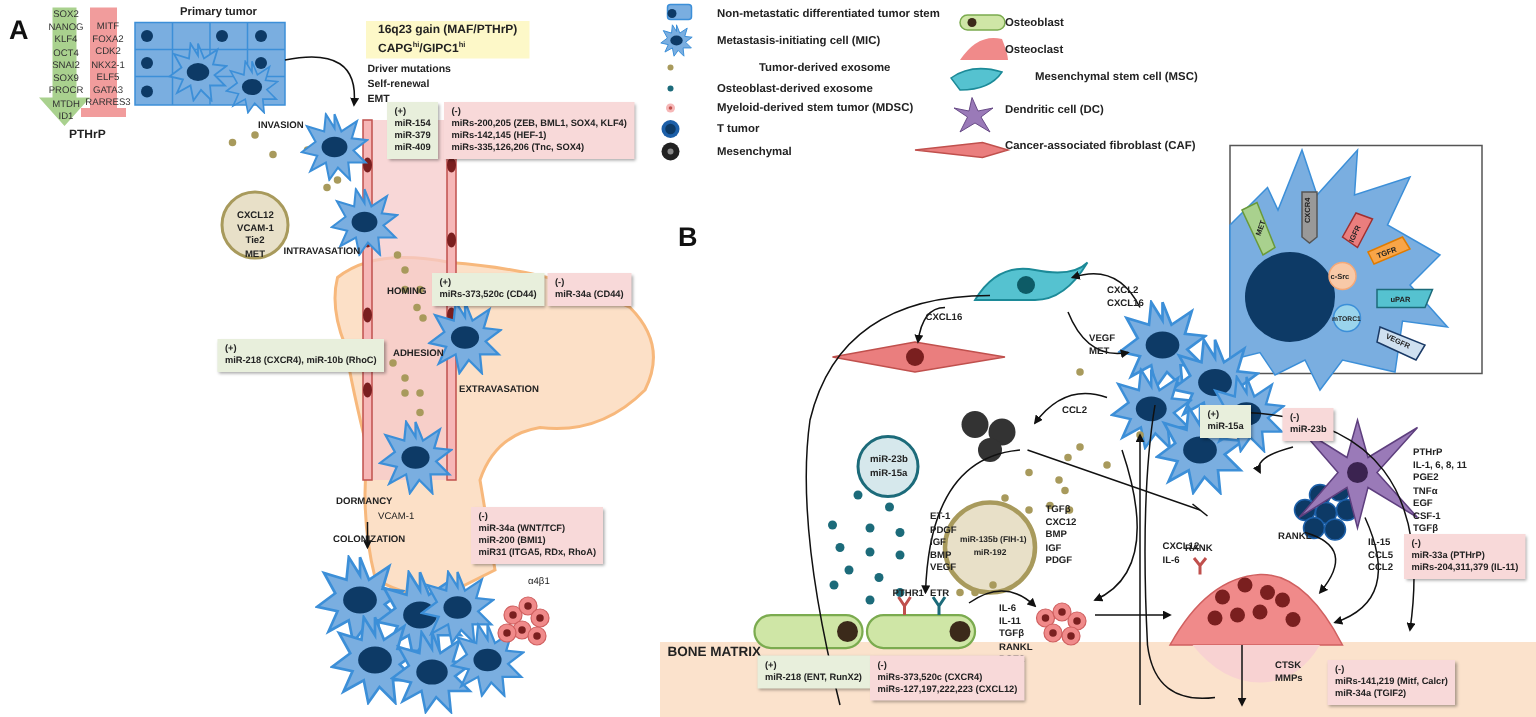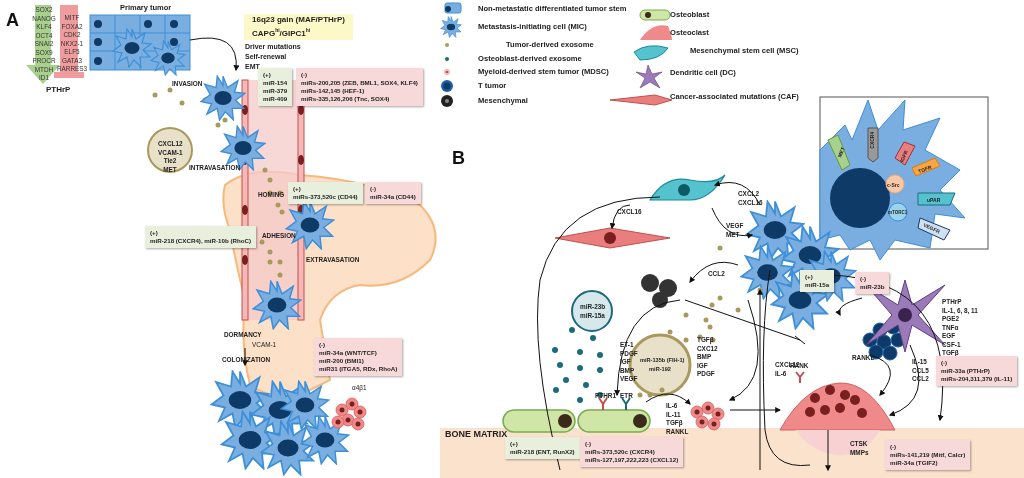--- a/index.html
+++ b/index.html
@@ -405,21 +405,21 @@
   <div class="legend-text" style="left:506px;top:40px;">Tumor-derived exosome</div>
   <div class="legend-text" style="left:478px;top:54px;text-align:center;">Osteoblast-derived exosome</div>
   <div class="legend-text" style="left:478px;top:67px;">Myeloid-derived stem tumor (MDSC)</div>
   <div class="legend-text" style="left:478px;top:81px;">T tumor</div>
   <div class="legend-text" style="left:478px;top:96px;">Mesenchymal</div>
 
   <div class="legend-text" style="left:670px;top:10px;">Osteoblast</div>
   <div class="legend-text" style="left:670px;top:28px;">Osteoclast</div>
   <div class="legend-text" style="left:690px;top:46px;">Mesenchymal stem cell (MSC)</div>
   <div class="legend-text" style="left:670px;top:68px;">Dendritic cell (DC)</div>
-  <div class="legend-text" style="left:670px;top:92px;">Cancer-associated mutations (CAF)</div>
+  <div class="legend-text" style="left:670px;top:92px;">Cancer-associated fibroblast (CAF)</div>
 </div>
 
 <div class="lbl" style="left:836px;top:148px;transform:rotate(-70deg);font-size:5px;">MET</div>
 <div class="lbl" style="left:864px;top:136px;transform:rotate(-90deg);font-size:5px;">CXCR4</div>
 <div class="lbl" style="left:898px;top:152px;transform:rotate(-65deg);font-size:5px;">IGFR</div>
 <div class="lbl" style="left:918px;top:165px;transform:rotate(-20deg);font-size:5px;">TGFR</div>
 <div class="lbl" style="left:927px;top:196px;font-size:5px;">uPAR</div>
 <div class="lbl" style="left:923px;top:224px;transform:rotate(25deg);font-size:5px;">VEGFR</div>
 <div class="lbl" style="left:887px;top:181px;font-size:5px;">c-Src</div>
 <div class="lbl" style="left:888px;top:209px;font-size:4.5px;">mTORC1</div>

